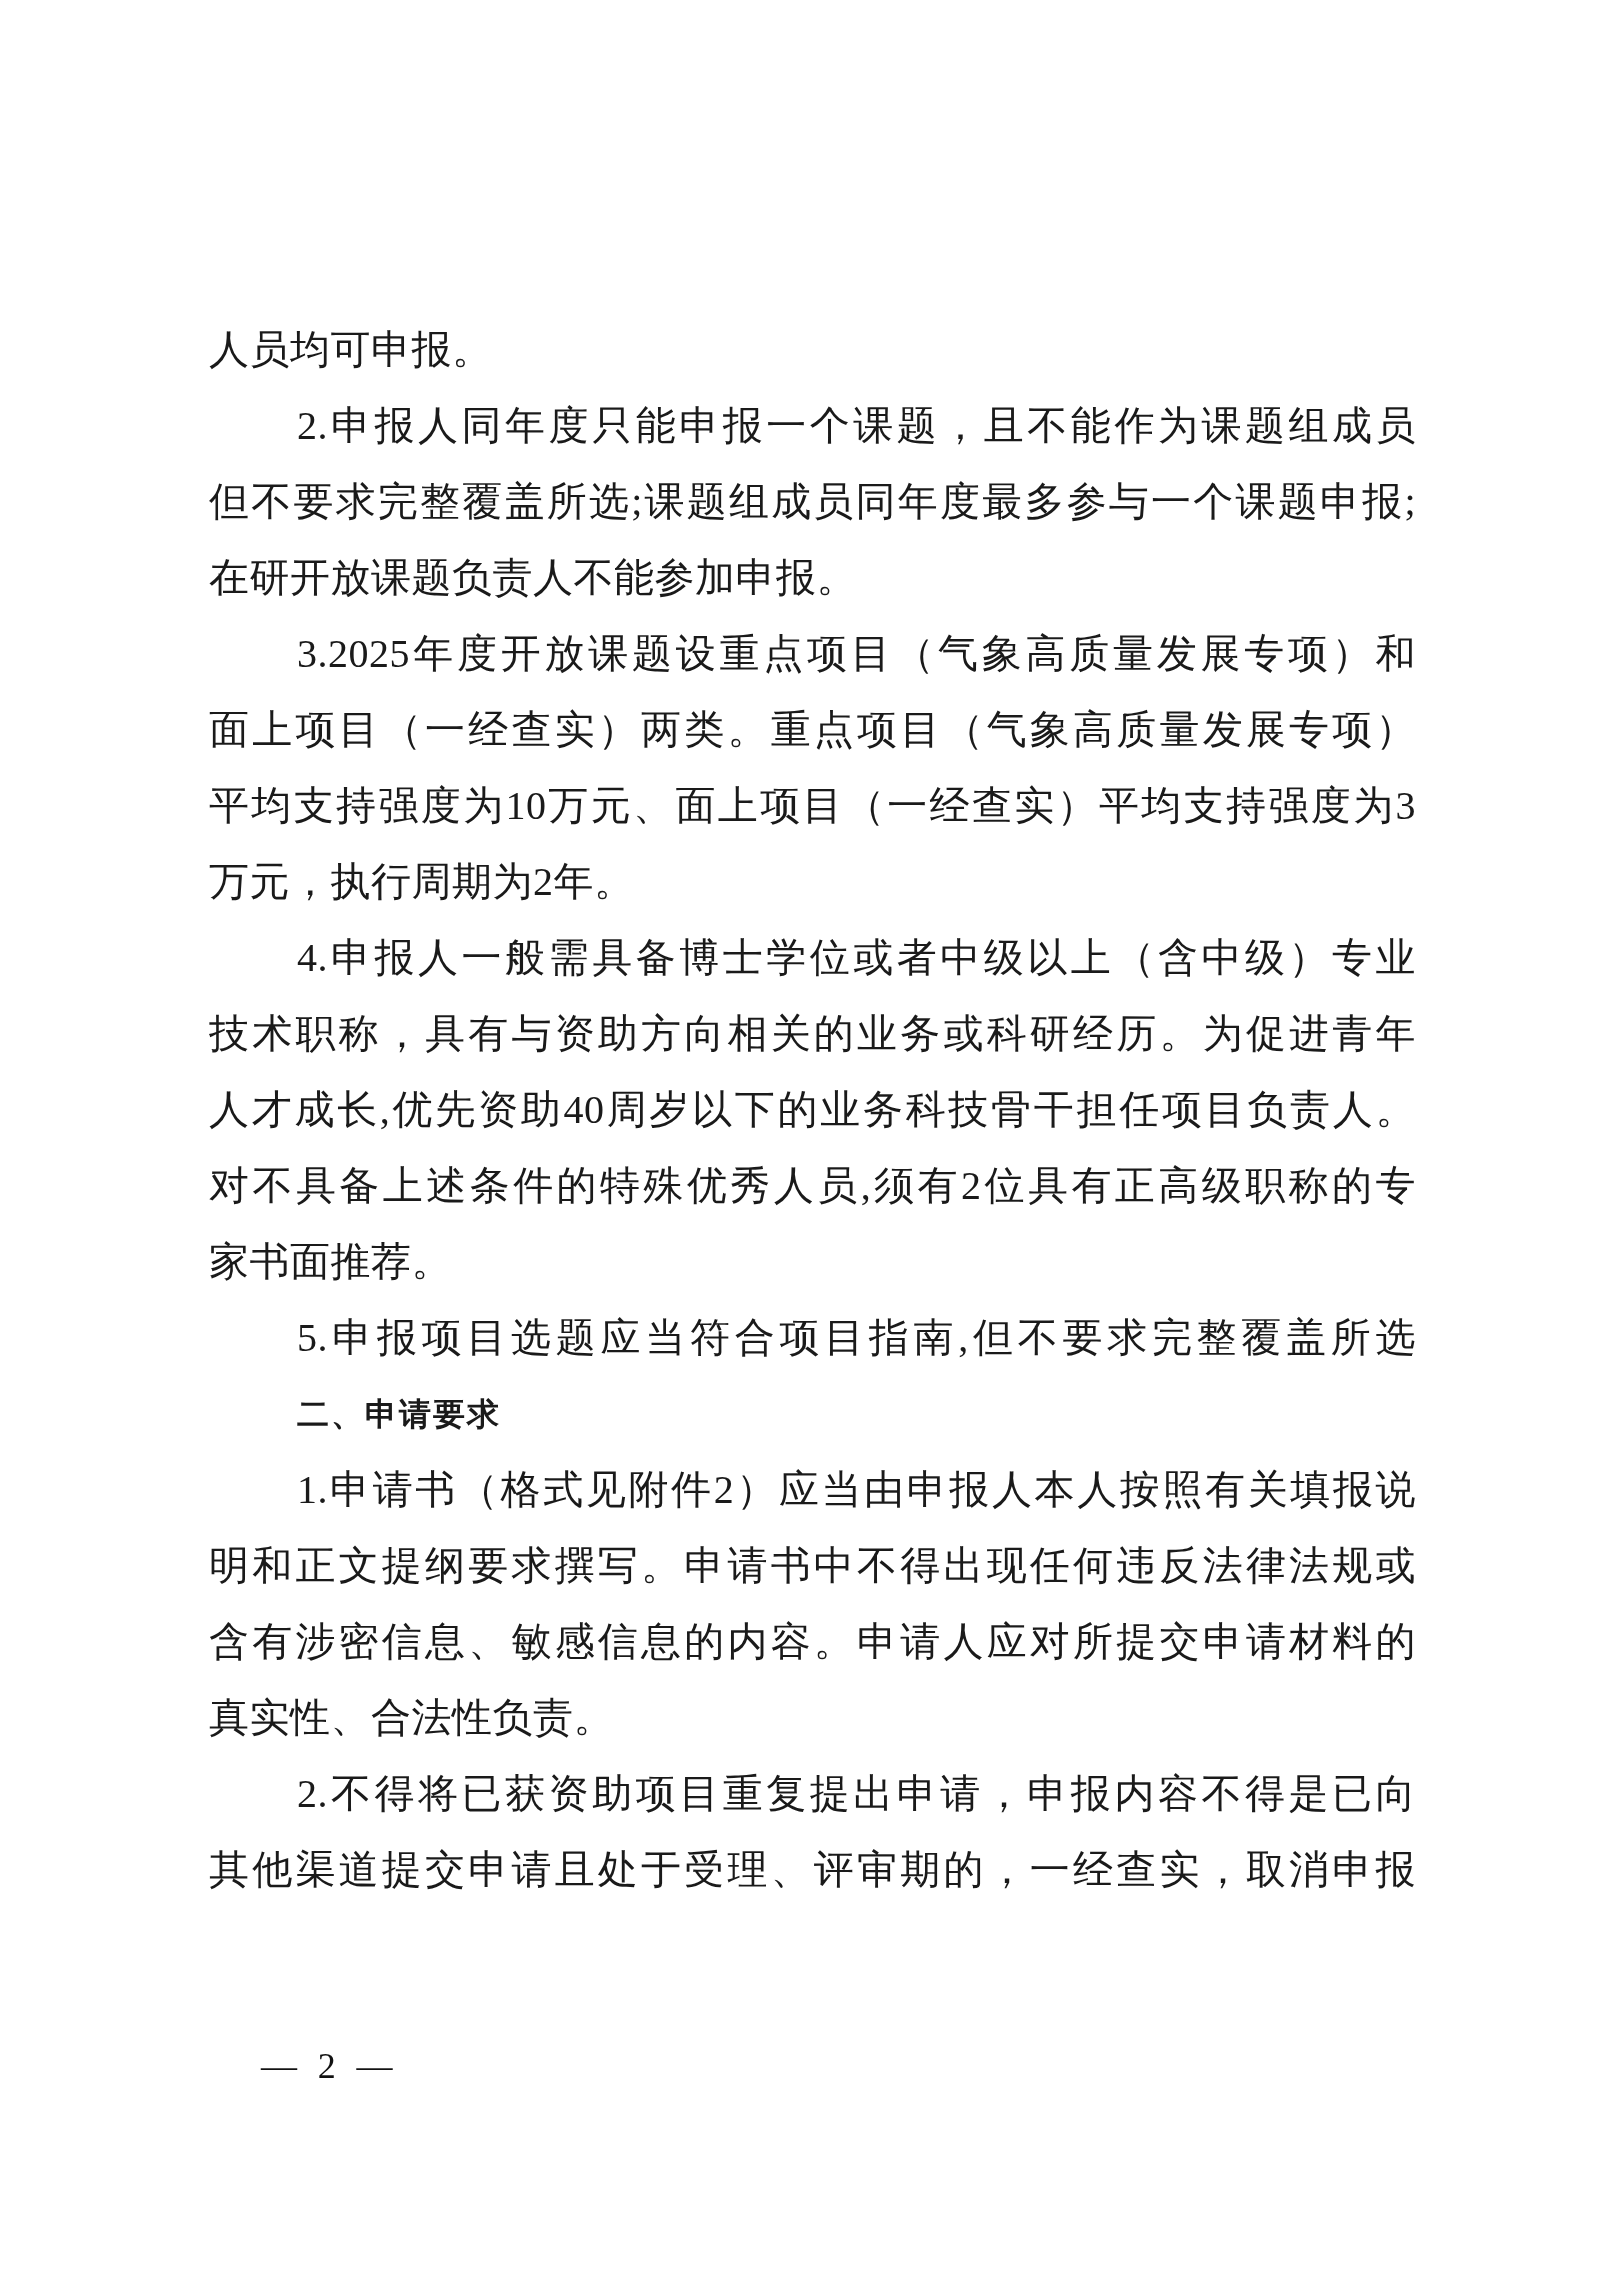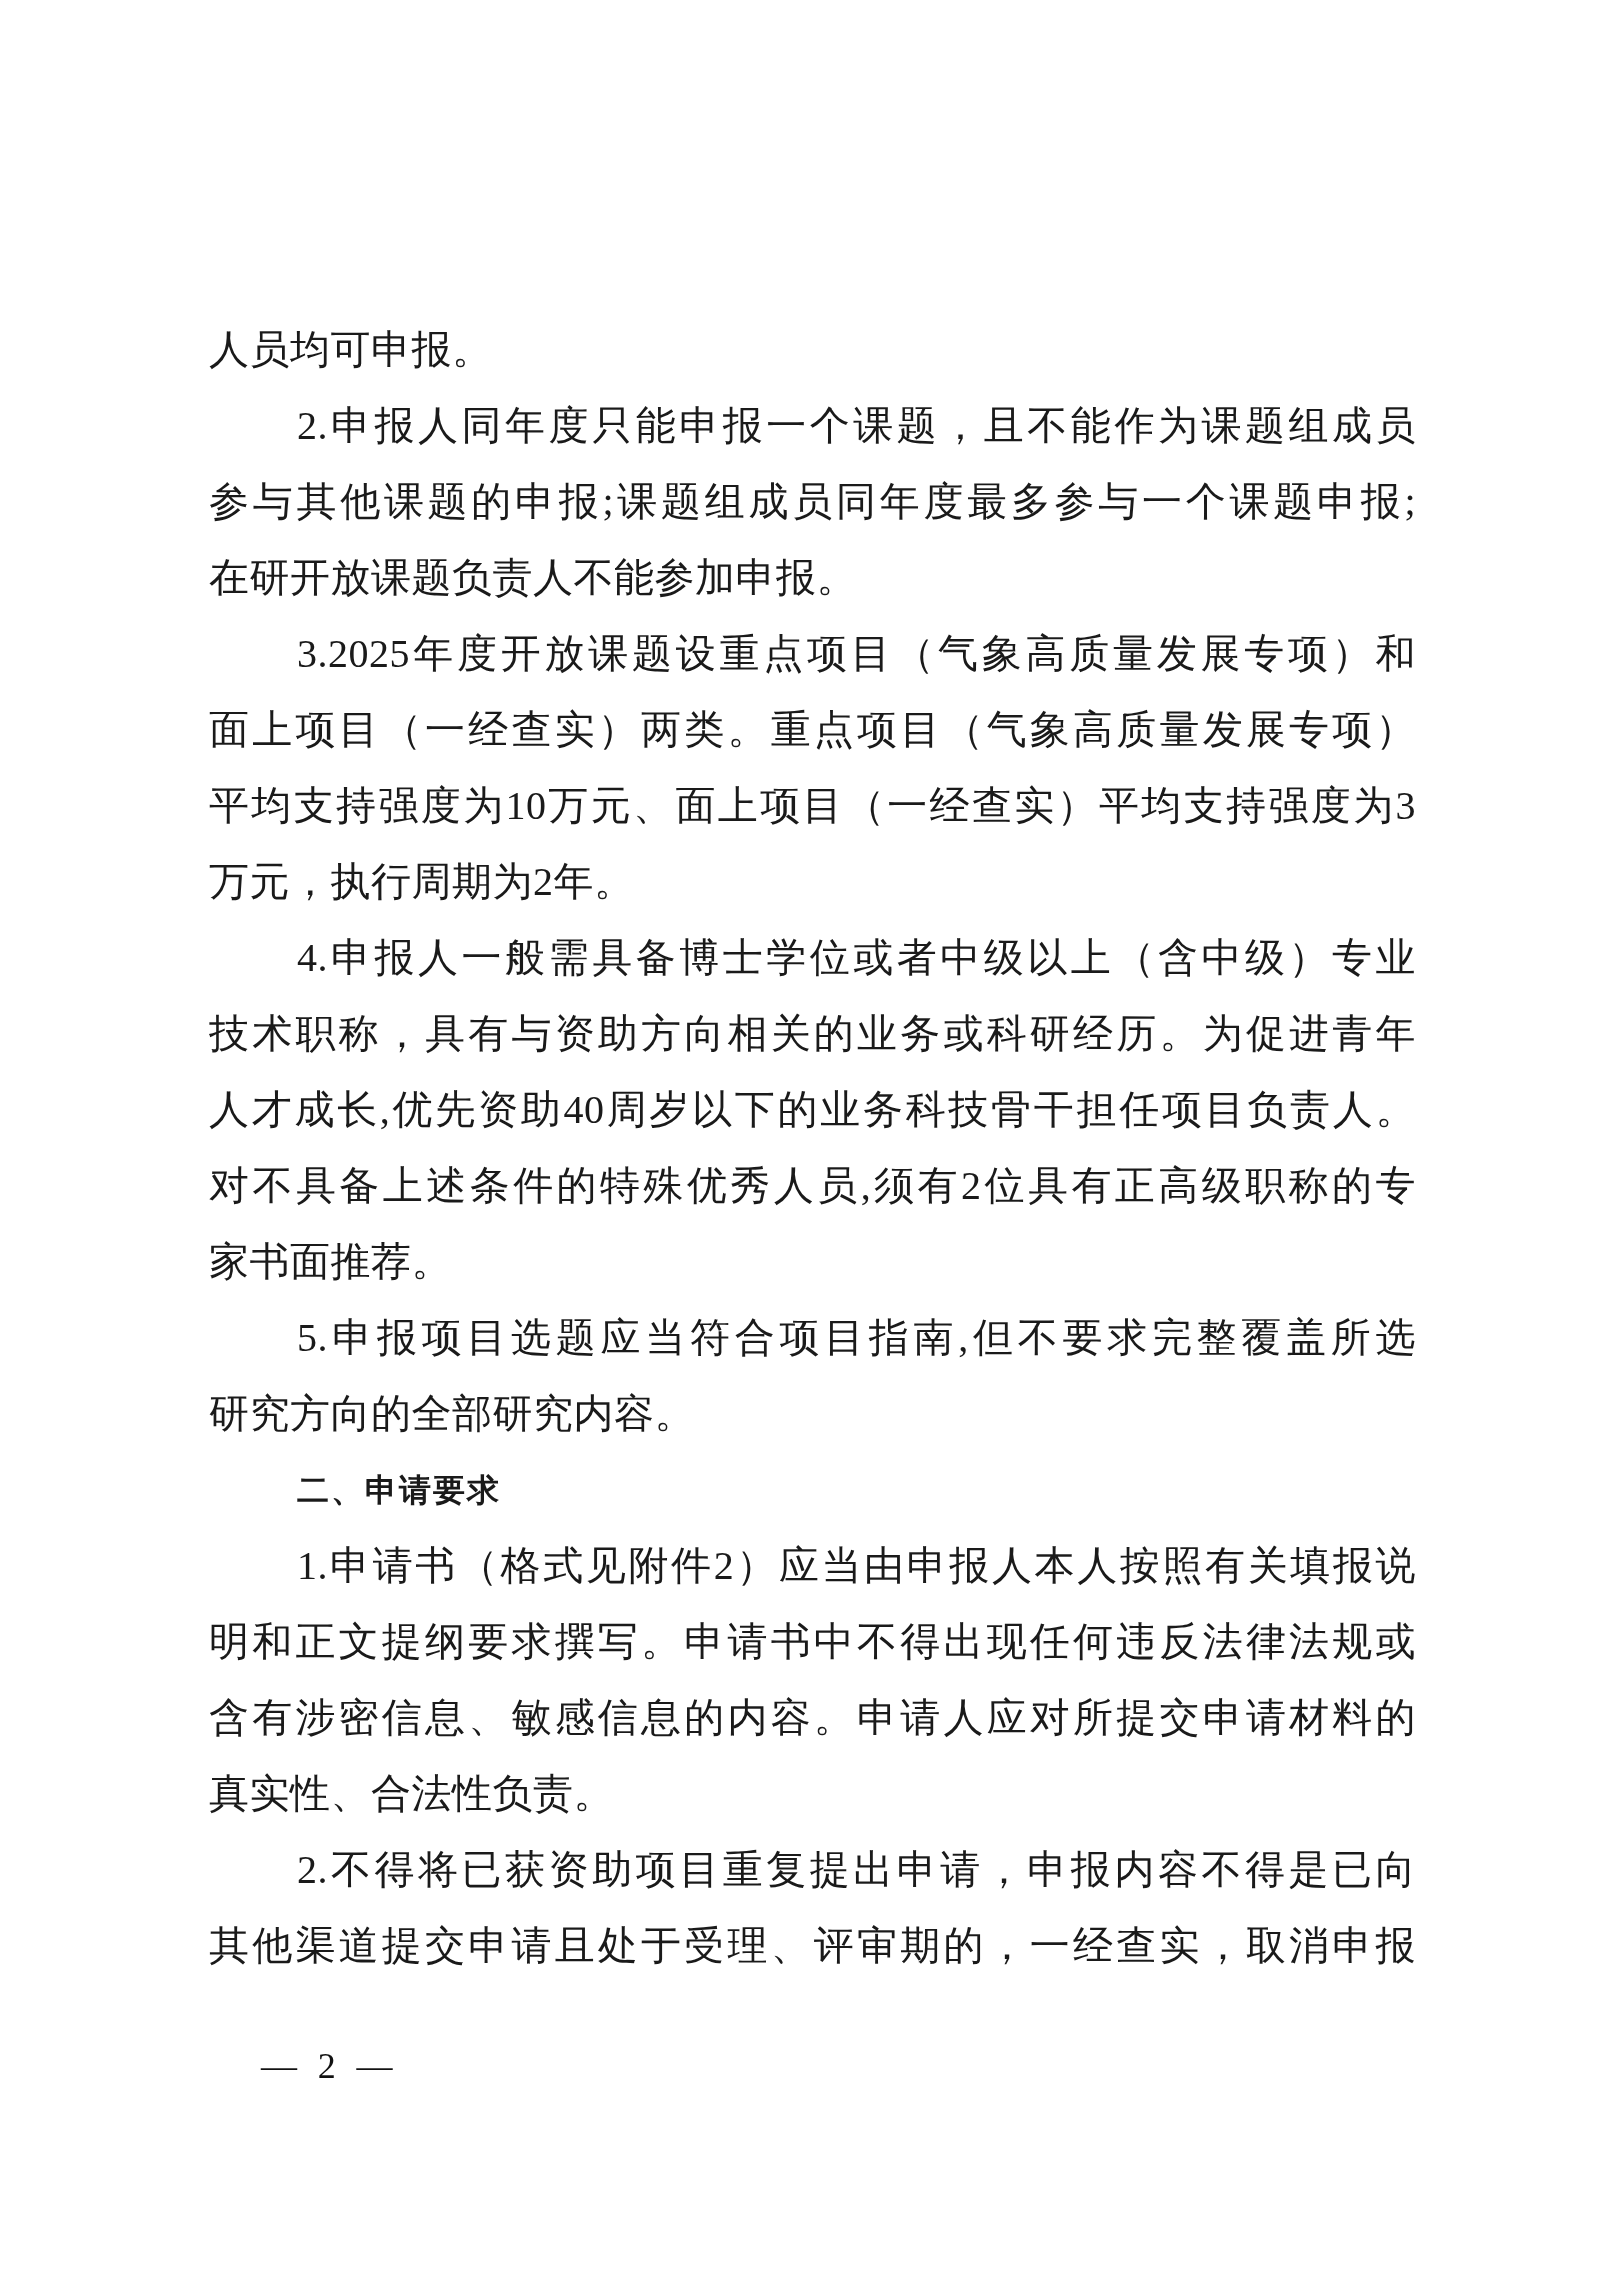--- a/index.html
+++ b/index.html
@@ -59,33 +59,32 @@
     font-family: "Liberation Serif", "DejaVu Serif", serif;
   }
 </style>
 </head>
 <body>
 
 <div class="page">
   <div class="content" id="content">
       <div class="line">人员均可申报。</div>
       <div class="line justify indent">2.申报人同年度只能申报一个课题，且不能作为课题组成员</div>
-      <div class="line justify">参与其他课题的申报;课题组成员同年度最多参与一个课题申报;</div>
+      <div class="line justify">但不要求完整覆盖所选;课题组成员同年度最多参与一个课题申报;</div>
       <div class="line">在研开放课题负责人不能参加申报。</div>
       <div class="line justify indent">3.2025年度开放课题设重点项目（气象高质量发展专项）和</div>
       <div class="line justify">面上项目（一经查实）两类。重点项目（气象高质量发展专项）</div>
       <div class="line justify">平均支持强度为10万元、面上项目（一经查实）平均支持强度为3</div>
       <div class="line">万元，执行周期为2年。</div>
       <div class="line justify indent">4.申报人一般需具备博士学位或者中级以上（含中级）专业</div>
       <div class="line justify">技术职称，具有与资助方向相关的业务或科研经历。为促进青年</div>
       <div class="line justify">人才成长,优先资助40周岁以下的业务科技骨干担任项目负责人。</div>
       <div class="line justify">对不具备上述条件的特殊优秀人员,须有2位具有正高级职称的专</div>
       <div class="line">家书面推荐。</div>
       <div class="line justify indent">5.申报项目选题应当符合项目指南,但不要求完整覆盖所选</div>
-      <div class="line">研究方向的全部研究内容。</div>
       <div class="line indent heading">二、申请要求</div>
       <div class="line justify indent">1.申请书（格式见附件2）应当由申报人本人按照有关填报说</div>
       <div class="line justify">明和正文提纲要求撰写。申请书中不得出现任何违反法律法规或</div>
       <div class="line justify">含有涉密信息、敏感信息的内容。申请人应对所提交申请材料的</div>
       <div class="line">真实性、合法性负责。</div>
       <div class="line justify indent">2.不得将已获资助项目重复提出申请，申报内容不得是已向</div>
       <div class="line justify">其他渠道提交申请且处于受理、评审期的，一经查实，取消申报</div>
     </div>
   <div class="page-number">— 2 —</div>
 </div>

